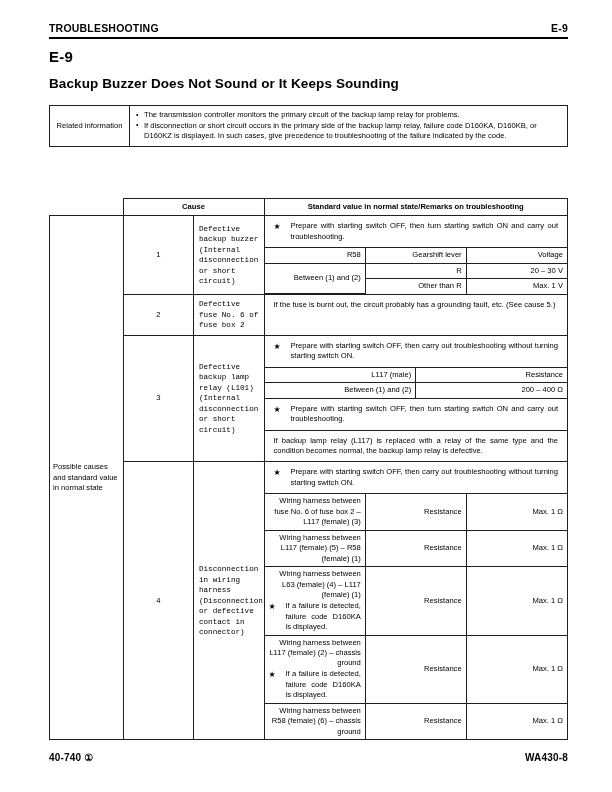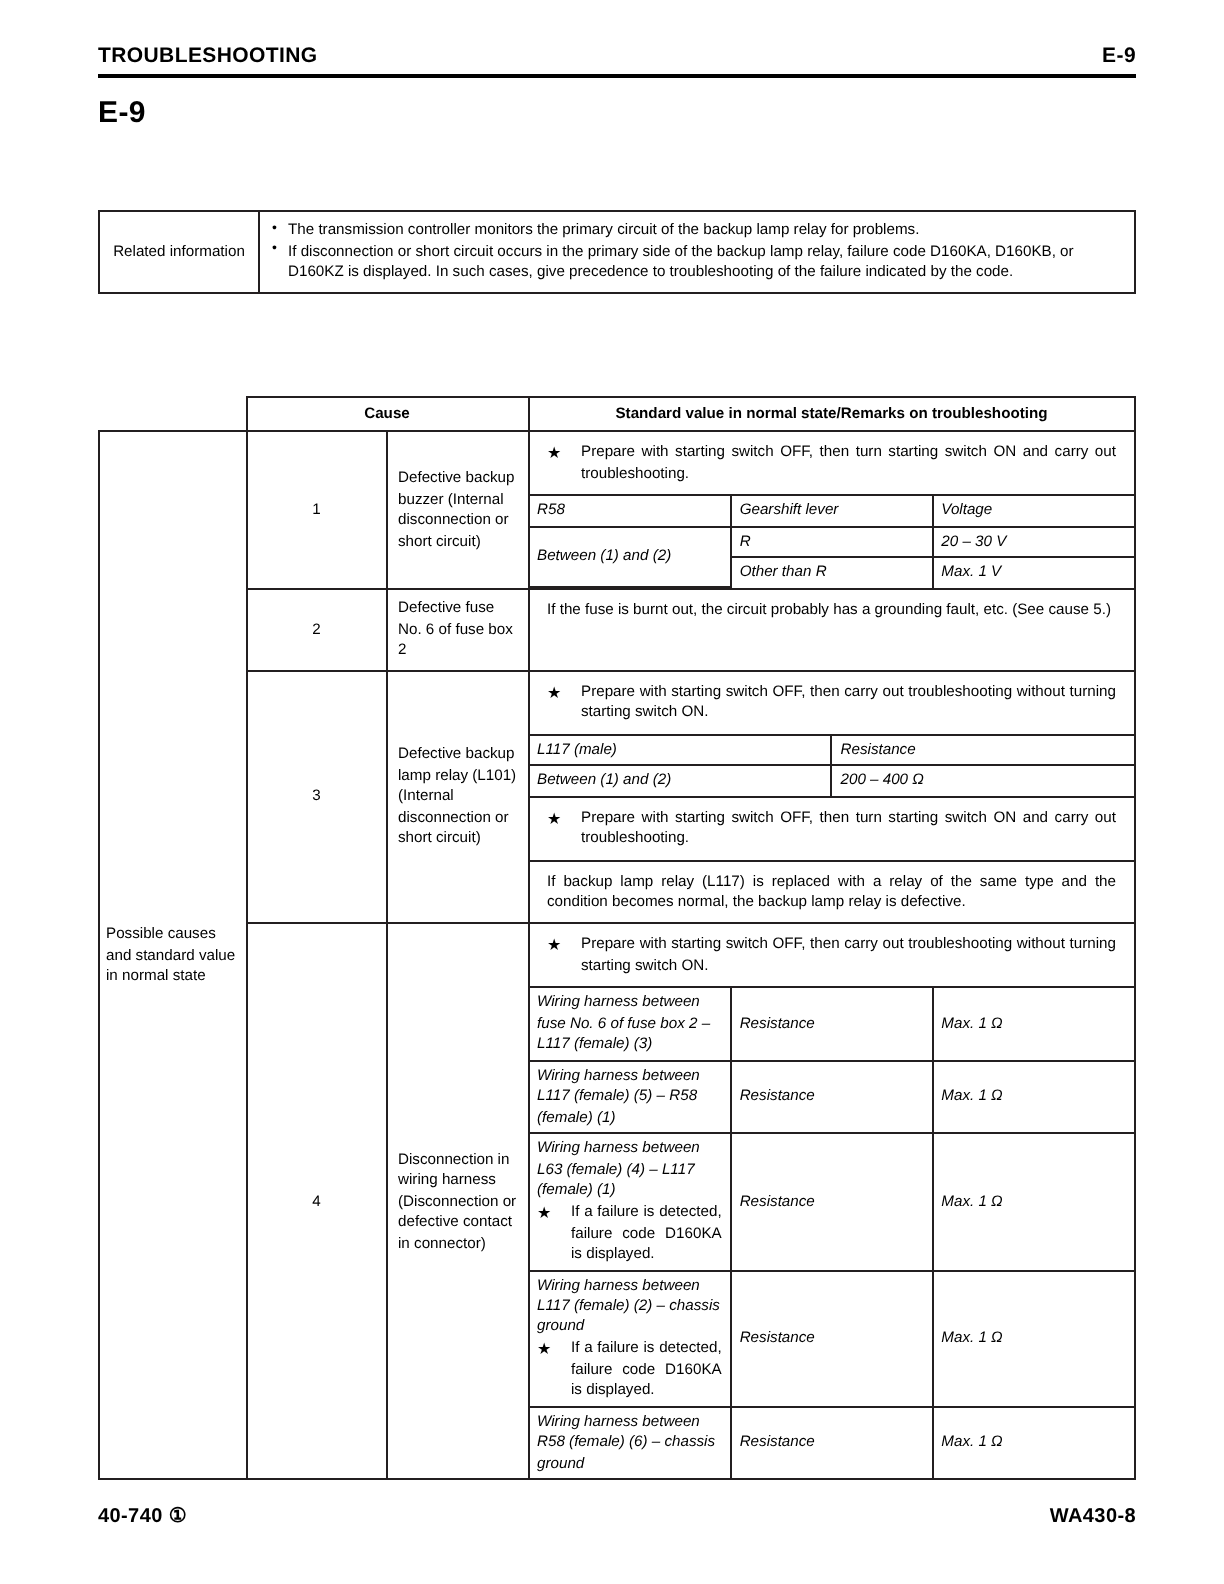--- a/index.html
+++ b/index.html
@@ -68,21 +68,21 @@
     table-layout: fixed;
     font-size: 7.6px;
     line-height: 1.38;
   }
   td, th {
     border: 0.8px solid #231f20;
     padding: 2px 4px;
     vertical-align: middle;
     font-weight: normal;
   }
-  .ctr   { text-align: left; font-style: italic; }
+  .ctr   { text-align: right; }
   .lft   { text-align: left; }
   .nb    { border: none; padding: 0; }
 
   
   .tbl-info {
     position: absolute;
     left: 49px;
     top: 105px;
     width: 519px;
   }
@@ -125,20 +125,21 @@
     padding: 3px;
   }
   .tbl-main td.numcell {
     width: 12px;
     text-align: center;
     padding: 2px 1px;
   }
   .tbl-main td.causecell {
     width: 122px;
     padding: 4px 5px;
+    font-family: Liberation Mono, monospace;
   }
   .tbl-main td.valcell {
     padding: 0;
     vertical-align: top;
   }
   .tbl-main th.hdr {
     font-weight: bold;
     text-align: center;
     padding: 3px;
   }
@@ -210,20 +211,21 @@
 
 <div class="page">
 
   <div class="run-head">
     <span>TROUBLESHOOTING</span>
     <span>E-9</span>
   </div>
   <div class="run-head-rule"></div>
 
   <div class="sec-num">E-9</div>
+  <div class="sec-title">Backup Buzzer Does Not Sound or It Keeps Sounding</div>
 
   <table class="tbl-info">
     <tbody>
     <tr>
       <td class="lbl">Related information</td>
       <td class="val">
         <ul class="bullets">
           <li>The transmission controller monitors the primary circuit of the backup lamp relay for problems.</li>
           <li>If disconnection or short circuit occurs in the primary side of the backup lamp relay, failure code D160KA, D160KB, or D160KZ is displayed. In such cases, give precedence to troubleshooting of the failure indicated by the code.</li>
         </ul>

